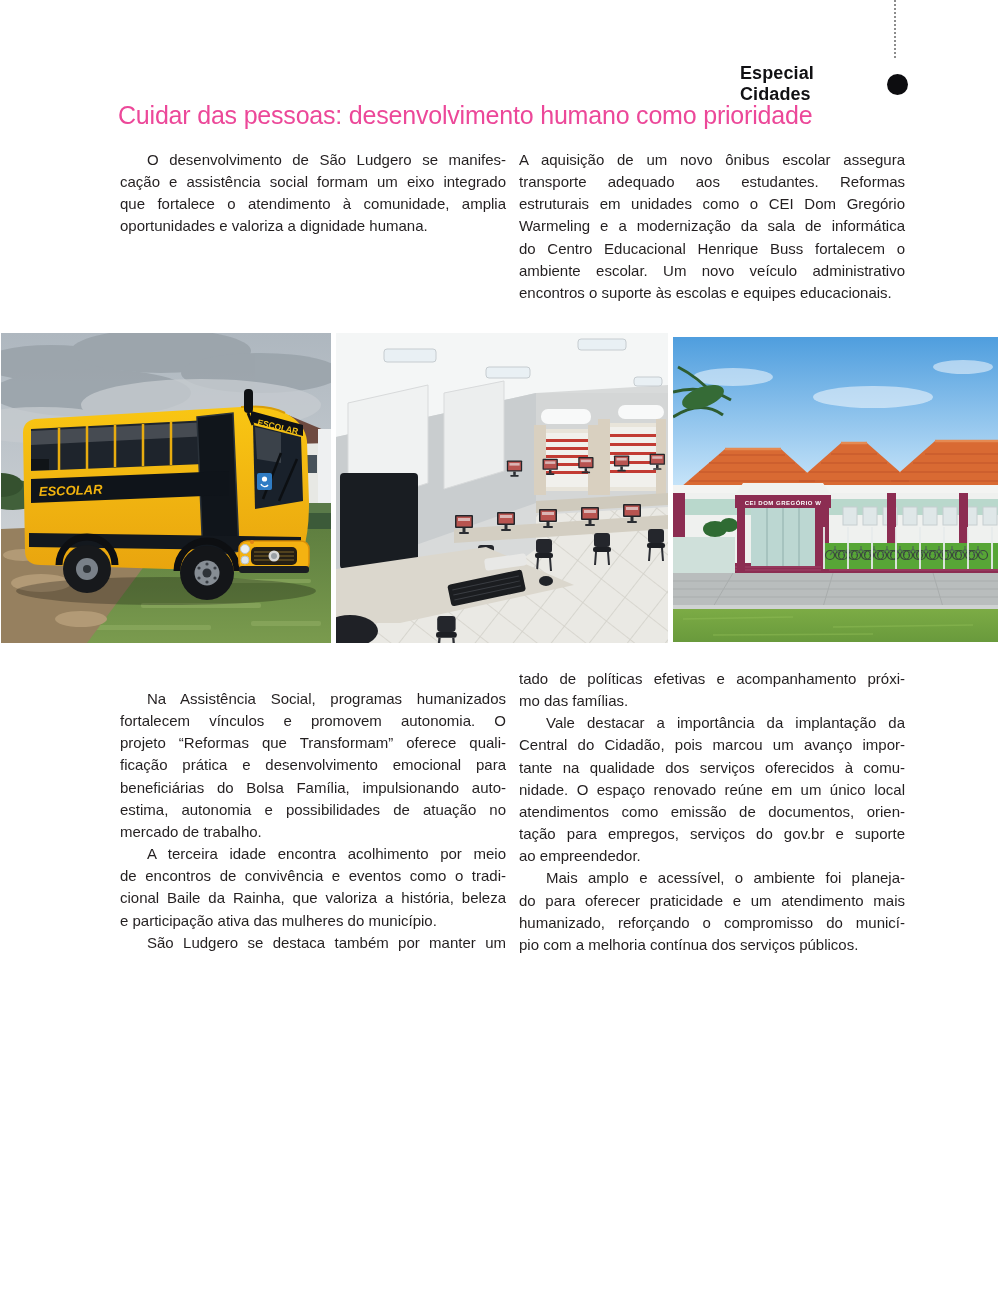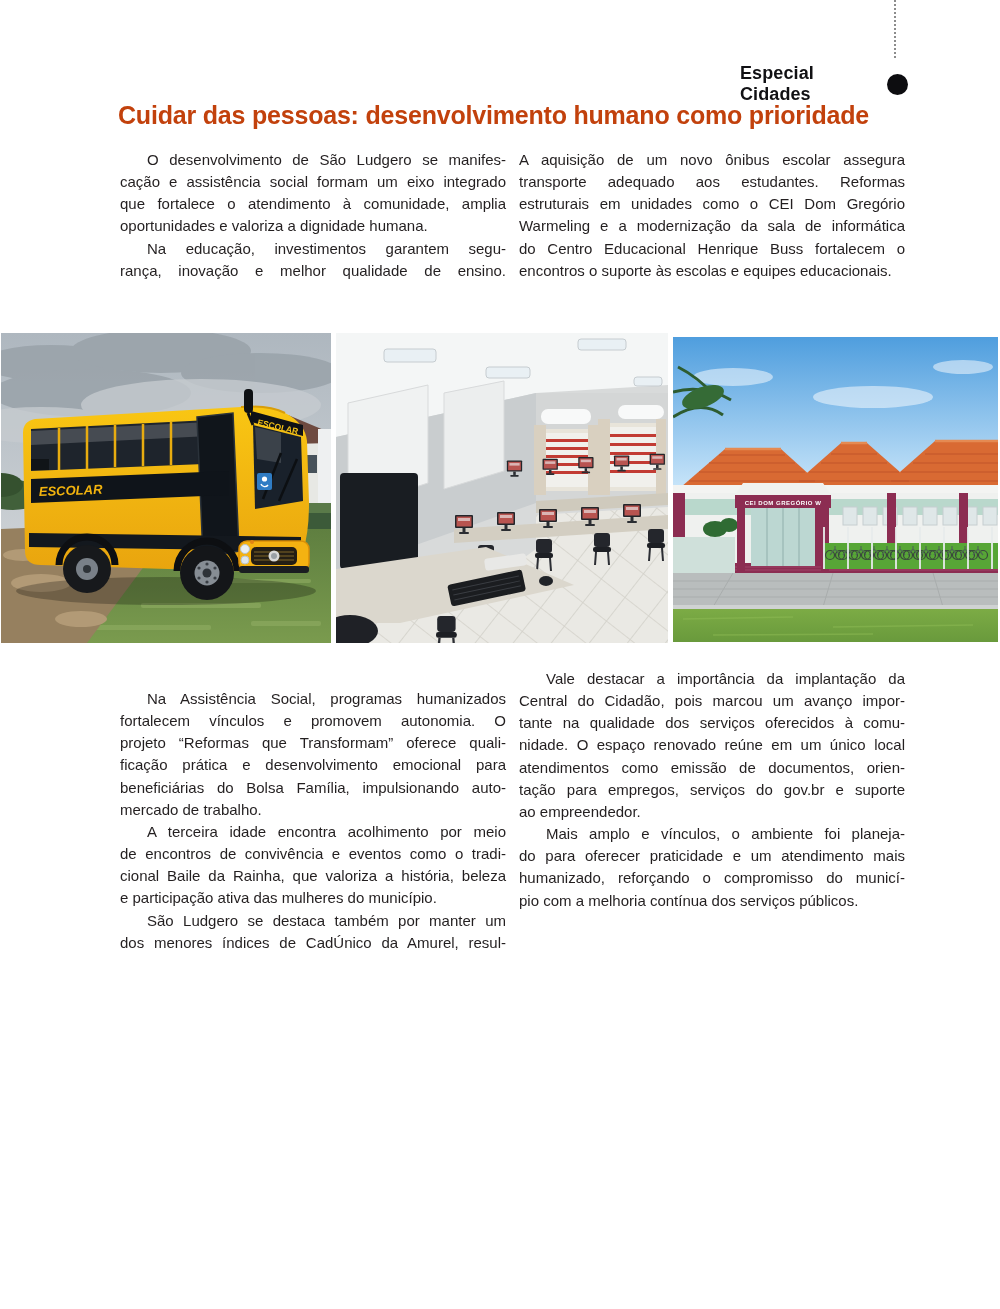--- a/index.html
+++ b/index.html
@@ -4,22 +4,22 @@
 <style>
   html,body{margin:0;padding:0;background:#ffffff;}
   .page{position:relative;width:1000px;height:955px;background:#ffffff;overflow:hidden;
         font-family:"Liberation Sans",sans-serif;color:#231f20;}
   
   .kicker-line{position:absolute;left:894px;top:0;height:58px;width:0;border-left:2px dotted #8c8c8c;}
   .kicker{position:absolute;top:63px;left:740px;width:168px;display:flex;align-items:center;justify-content:flex-end;gap:9px;}
   .kicker-text{font-weight:bold;font-size:18px;letter-spacing:.1px;color:#111114;}
   .kicker-dot{width:21px;height:21px;border-radius:50%;background:#0d0d10;flex:0 0 auto;}
   
-  .title{position:absolute;left:118px;top:101px;margin:0;font-size:25px;font-weight:bold;
-         letter-spacing:-.2px;white-space:nowrap;color:#c2410c;}
+  .title{position:absolute;left:118px;top:101px;margin:0;font-size:25px;font-weight:normal;
+         letter-spacing:-.2px;white-space:nowrap;color:#ec4899;}
   
   .col{position:absolute;width:386px;font-size:15px;line-height:22.15px;color:#231f20;}
   .col-top-left{left:120px;top:149px;}
   .col-top-right{left:519px;top:149px;}
   .col-mid-left{left:120px;top:688px;}
   .col-mid-right{left:519px;top:668px;}
   .para{margin:0;}
   .jline{text-align:justify;text-align-last:justify;}
   .jline.last{text-align-last:left;}
   .jline.ind{text-indent:27px;}
@@ -44,32 +44,29 @@
 
   <h1 class="title">Cuidar das pessoas: desenvolvimento humano como prioridade</h1>
 
   <div class="col col-top-left">
       <div class="para">
         <div class="jline ind">O desenvolvimento de São Ludgero se manifes-</div>
         <div class="jline">cação e assistência social formam um eixo integrado</div>
         <div class="jline">que fortalece o atendimento à comunidade, amplia</div>
         <div class="jline last">oportunidades e valoriza a dignidade humana.</div>
       </div>
-      <div class="para">
-        <div class="jline ind">Na educação, investimentos garantem segu-</div>
-        <div class="jline">rança, inovação e melhor qualidade de ensino.</div>
-      </div>
     </div>
   <div class="col col-top-right">
       <div class="para">
         <div class="jline">A aquisição de um novo ônibus escolar assegura</div>
         <div class="jline">transporte adequado aos estudantes. Reformas</div>
         <div class="jline">estruturais em unidades como o CEI Dom Gregório</div>
         <div class="jline">Warmeling e a modernização da sala de informática</div>
         <div class="jline">do Centro Educacional Henrique Buss fortalecem o</div>
+        <div class="jline">ambiente escolar. Um novo veículo administrativo</div>
         <div class="jline last">encontros o suporte às escolas e equipes educacionais.</div>
       </div>
     </div>
 
   <figure class="photo photo-bus">
     <svg viewBox="0 0 330 310">
       <defs>
         <linearGradient id="skyG" x1="0" y1="0" x2="0" y2="1">
           <stop offset="0" stop-color="#aeb7bf"></stop>
             <stop offset="1" stop-color="#dadddf"></stop>
@@ -396,45 +393,50 @@
     </svg>
   </figure>
 
   <div class="col col-mid-left">
       <div class="para">
         <div class="jline ind">Na Assistência Social, programas humanizados</div>
         <div class="jline">fortalecem vínculos e promovem autonomia. O</div>
         <div class="jline">projeto “Reformas que Transformam” oferece quali-</div>
         <div class="jline">ficação prática e desenvolvimento emocional para</div>
         <div class="jline">beneficiárias do Bolsa Família, impulsionando auto-</div>
+        <div class="jline">estima, autonomia e possibilidades de atuação no</div>
         <div class="jline last">mercado de trabalho.</div>
       </div>
       <div class="para">
         <div class="jline ind">A terceira idade encontra acolhimento por meio</div>
         <div class="jline">de encontros de convivência e eventos como o tradi-</div>
         <div class="jline">cional Baile da Rainha, que valoriza a história, beleza</div>
         <div class="jline last">e participação ativa das mulheres do município.</div>
       </div>
       <div class="para">
         <div class="jline ind">São Ludgero se destaca também por manter um</div>
         <div class="jline">dos menores índices de CadÚnico da Amurel, resul-</div>
       </div>
     </div>
   <div class="col col-mid-right">
       <div class="para">
+        <div class="jline">tado de políticas efetivas e acompanhamento próxi-</div>
+        <div class="jline last">mo das famílias.</div>
+      </div>
+      <div class="para">
         <div class="jline ind">Vale destacar a importância da implantação da</div>
         <div class="jline">Central do Cidadão, pois marcou um avanço impor-</div>
         <div class="jline">tante na qualidade dos serviços oferecidos à comu-</div>
         <div class="jline">nidade. O espaço renovado reúne em um único local</div>
         <div class="jline">atendimentos como emissão de documentos, orien-</div>
         <div class="jline">tação para empregos, serviços do gov.br e suporte</div>
         <div class="jline last">ao empreendedor.</div>
       </div>
       <div class="para">
-        <div class="jline ind">Mais amplo e vínculos, o ambiente foi planeja-</div>
+        <div class="jline ind">Mais amplo e acessível, o ambiente foi planeja-</div>
         <div class="jline">do para oferecer praticidade e um atendimento mais</div>
         <div class="jline">humanizado, reforçando o compromisso do municí-</div>
         <div class="jline last">pio com a melhoria contínua dos serviços públicos.</div>
       </div>
     </div>
 
   <figure class="photo photo-group">
     <svg viewBox="0 0 792 329">
       <defs>
         <linearGradient id="woodG" x1="0" y1="0" x2="0" y2="1">

